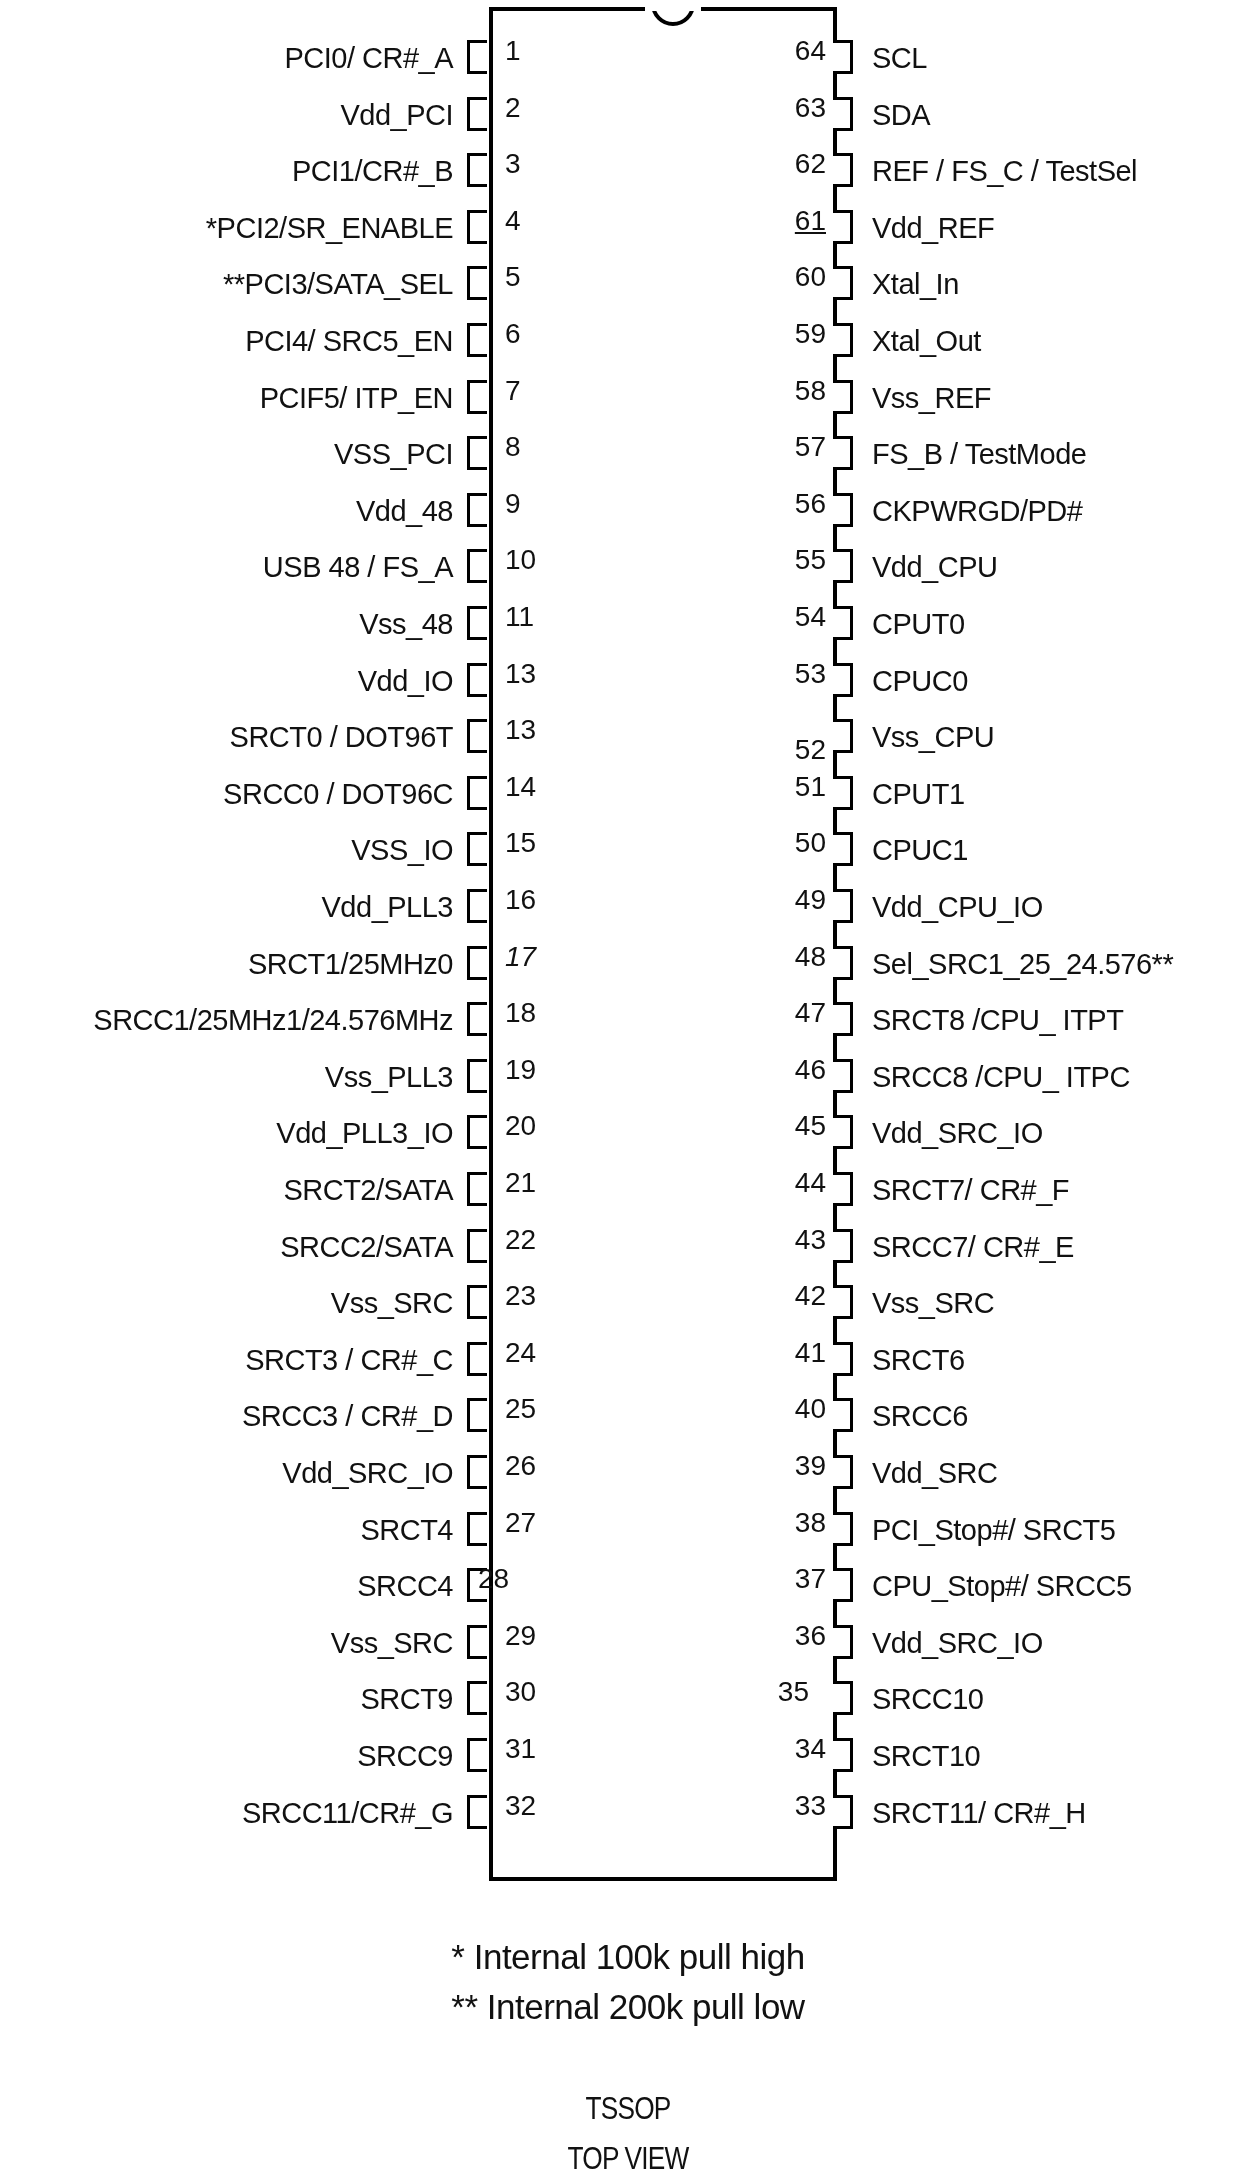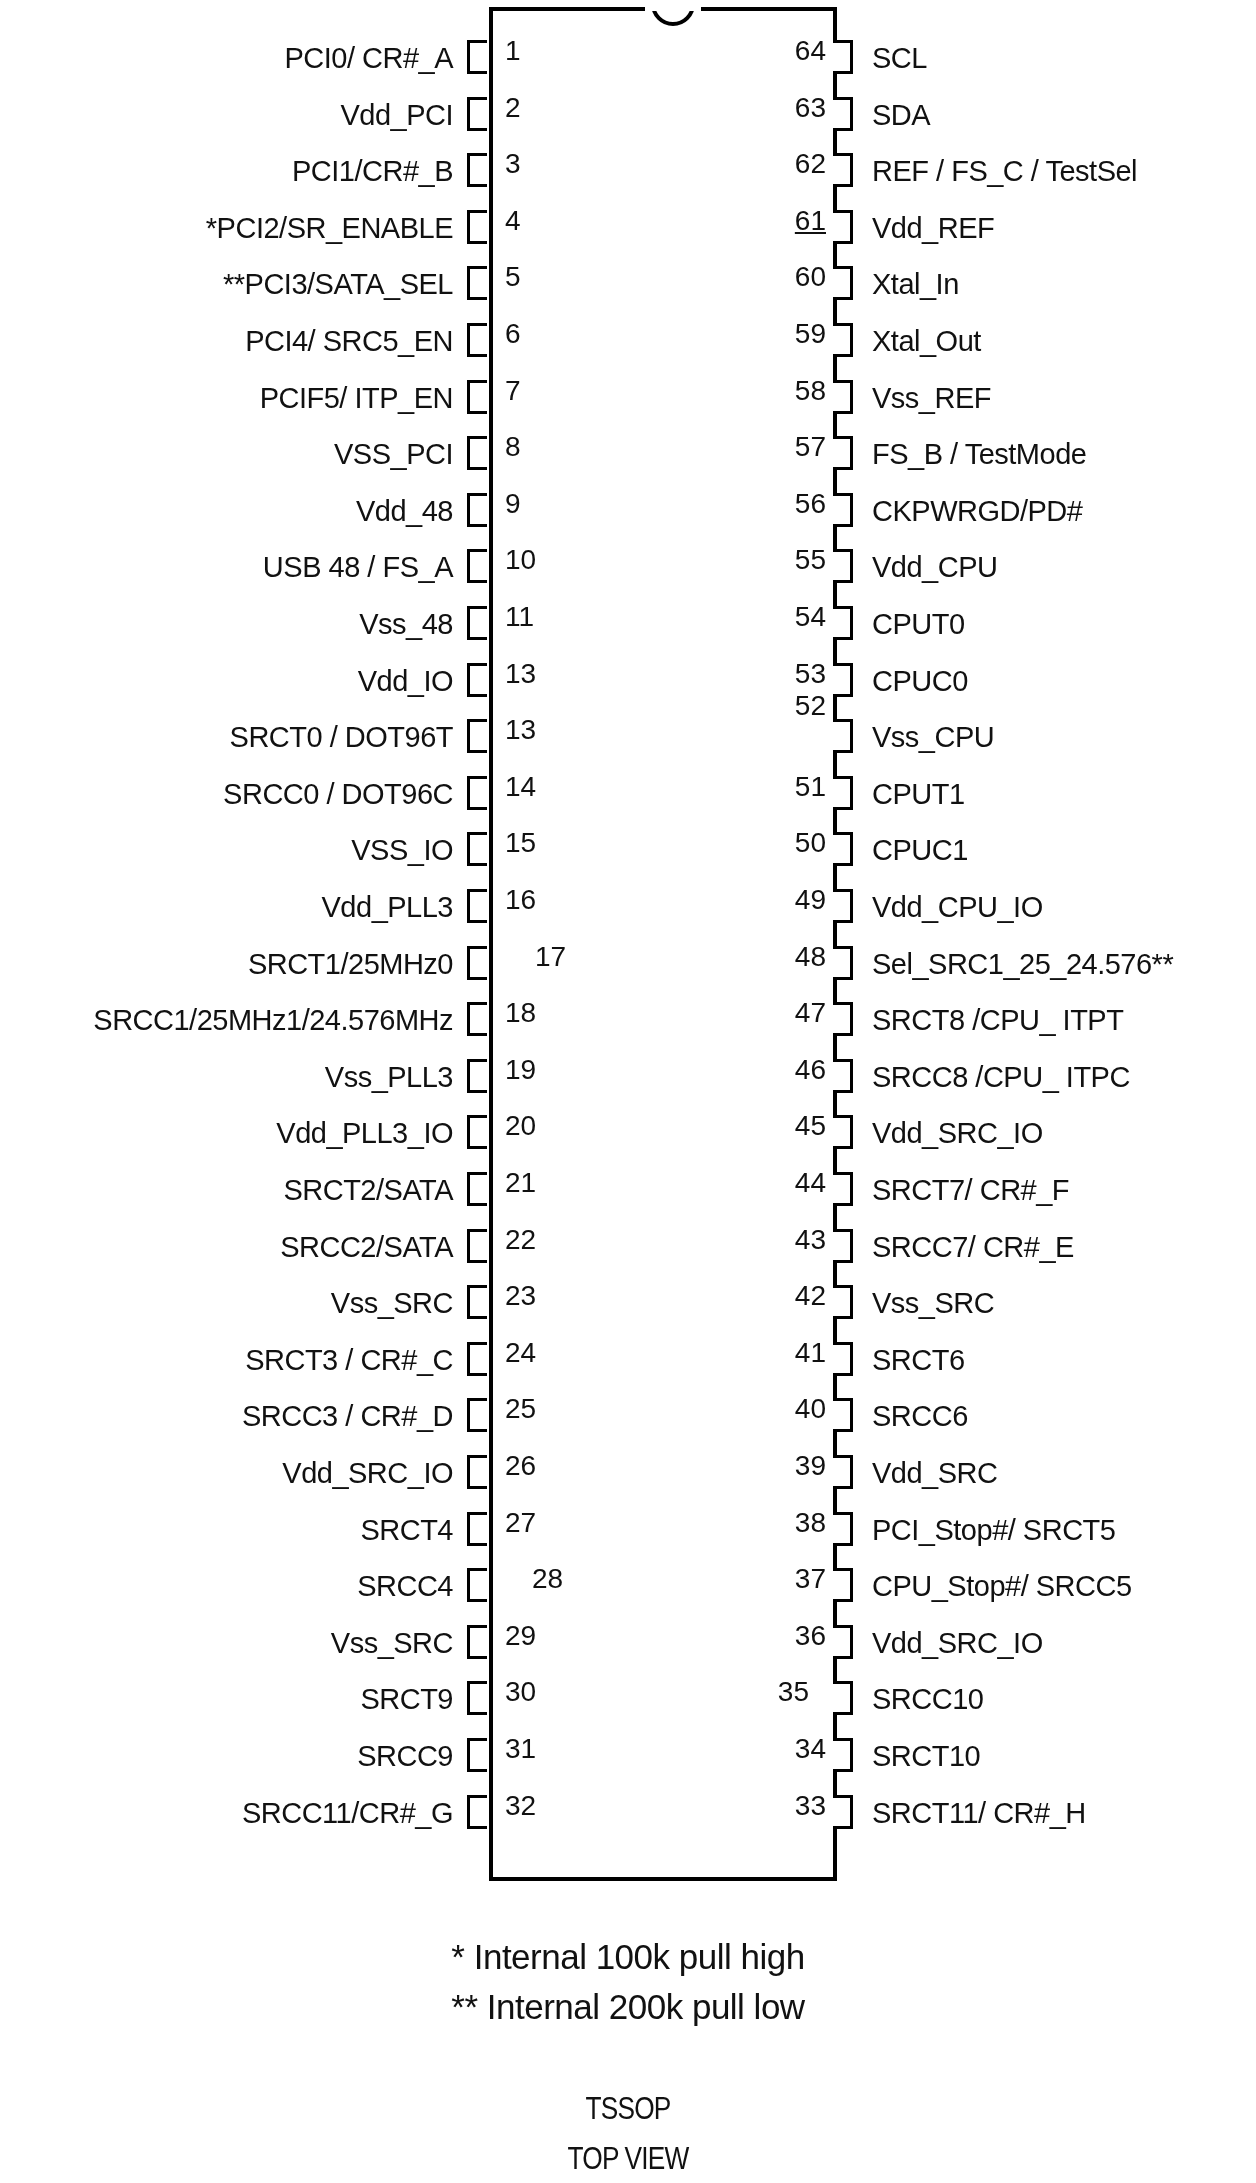--- a/index.html
+++ b/index.html
@@ -76,21 +76,21 @@
       <div class="pin-box left" style="left: 467px; top: 776px;"></div>
       <div class="pin-num" style="left: 505px; top: 772px;">14</div>
       <div class="pin-label left" style="position: absolute; top: 834px; right: 803px;">VSS_IO</div>
       <div class="pin-box left" style="left: 467px; top: 832px;"></div>
       <div class="pin-num" style="left: 505px; top: 828px;">15</div>
       <div class="pin-label left" style="position: absolute; top: 891px; right: 803px;">Vdd_PLL3</div>
       <div class="pin-box left" style="left: 467px; top: 889px;"></div>
       <div class="pin-num" style="left: 505px; top: 885px;">16</div>
       <div class="pin-label left" style="position: absolute; top: 948px; right: 803px;">SRCT1/25MHz0</div>
       <div class="pin-box left" style="left: 467px; top: 946px;"></div>
-      <div class="pin-num" style="left: 535px; top: 942px;">17</div>
+      <div class="pin-num" style="left: 505px; top: 942px; font-style: italic;">17</div>
       <div class="pin-label left" style="position: absolute; top: 1004px; right: 803px;">SRCC1/25MHz1/24.576MHz</div>
       <div class="pin-box left" style="left: 467px; top: 1002px;"></div>
       <div class="pin-num" style="left: 505px; top: 998px;">18</div>
       <div class="pin-label left" style="position: absolute; top: 1061px; right: 803px;">Vss_PLL3</div>
       <div class="pin-box left" style="left: 467px; top: 1059px;"></div>
       <div class="pin-num" style="left: 505px; top: 1055px;">19</div>
       <div class="pin-label left" style="position: absolute; top: 1117px; right: 803px;">Vdd_PLL3_IO</div>
       <div class="pin-box left" style="left: 467px; top: 1115px;"></div>
       <div class="pin-num" style="left: 505px; top: 1111px;">20</div>
       <div class="pin-label left" style="position: absolute; top: 1174px; right: 803px;">SRCT2/SATA</div>
@@ -109,21 +109,21 @@
       <div class="pin-box left" style="left: 467px; top: 1398px;"></div>
       <div class="pin-num" style="left: 505px; top: 1394px;">25</div>
       <div class="pin-label left" style="position: absolute; top: 1457px; right: 803px;">Vdd_SRC_IO</div>
       <div class="pin-box left" style="left: 467px; top: 1455px;"></div>
       <div class="pin-num" style="left: 505px; top: 1451px;">26</div>
       <div class="pin-label left" style="position: absolute; top: 1514px; right: 803px;">SRCT4</div>
       <div class="pin-box left" style="left: 467px; top: 1512px;"></div>
       <div class="pin-num" style="left: 505px; top: 1508px;">27</div>
       <div class="pin-label left" style="position: absolute; top: 1570px; right: 803px;">SRCC4</div>
       <div class="pin-box left" style="left: 467px; top: 1568px;"></div>
-      <div class="pin-num" style="left: 532px; top: 1564px;">28</div>
+      <div class="pin-num" style="left: 478px; top: 1564px;">28</div>
       <div class="pin-label left" style="position: absolute; top: 1627px; right: 803px;">Vss_SRC</div>
       <div class="pin-box left" style="left: 467px; top: 1625px;"></div>
       <div class="pin-num" style="left: 505px; top: 1621px;">29</div>
       <div class="pin-label left" style="position: absolute; top: 1683px; right: 803px;">SRCT9</div>
       <div class="pin-box left" style="left: 467px; top: 1681px;"></div>
       <div class="pin-num" style="left: 505px; top: 1677px;">30</div>
       <div class="pin-label left" style="position: absolute; top: 1740px; right: 803px;">SRCC9</div>
       <div class="pin-box left" style="left: 467px; top: 1738px;"></div>
       <div class="pin-num" style="left: 505px; top: 1734px;">31</div>
       <div class="pin-label left" style="position: absolute; top: 1797px; right: 803px; margin-left: 36px;">SRCC11/CR#_G</div>
@@ -160,21 +160,21 @@
       <div class="pin-label" style="left: 872px; top: 495px;">CKPWRGD/PD#</div>
       <div class="pin-num" style="right: 430px; top: 545px; text-align: right;">55</div>
       <div class="pin-box right" style="left: 833px; top: 549px;"></div>
       <div class="pin-label" style="left: 872px; top: 551px;">Vdd_CPU</div>
       <div class="pin-num" style="right: 430px; top: 602px; text-align: right;">54</div>
       <div class="pin-box right" style="left: 833px; top: 606px;"></div>
       <div class="pin-label" style="left: 872px; top: 608px;">CPUT0</div>
       <div class="pin-num" style="right: 430px; top: 659px; text-align: right;">53</div>
       <div class="pin-box right" style="left: 833px; top: 663px;"></div>
       <div class="pin-label" style="left: 872px; top: 665px;">CPUC0</div>
-      <div class="pin-num" style="right: 430px; top: 691px; ">52</div>
+      <div class="pin-num" style="right: 430px; top: 735px; ">52</div>
       <div class="pin-box right" style="left: 833px; top: 719px;"></div>
       <div class="pin-label" style="left: 872px; top: 721px;">Vss_CPU</div>
       <div class="pin-num" style="right: 430px; top: 772px; text-align: right;">51</div>
       <div class="pin-box right" style="left: 833px; top: 776px;"></div>
       <div class="pin-label" style="left: 872px; top: 778px;">CPUT1</div>
       <div class="pin-num" style="right: 430px; top: 828px; text-align: right;">50</div>
       <div class="pin-box right" style="left: 833px; top: 832px;"></div>
       <div class="pin-label" style="left: 872px; top: 834px;">CPUC1</div>
       <div class="pin-num" style="right: 430px; top: 885px; text-align: right;">49</div>
       <div class="pin-box right" style="left: 833px; top: 889px;"></div>

